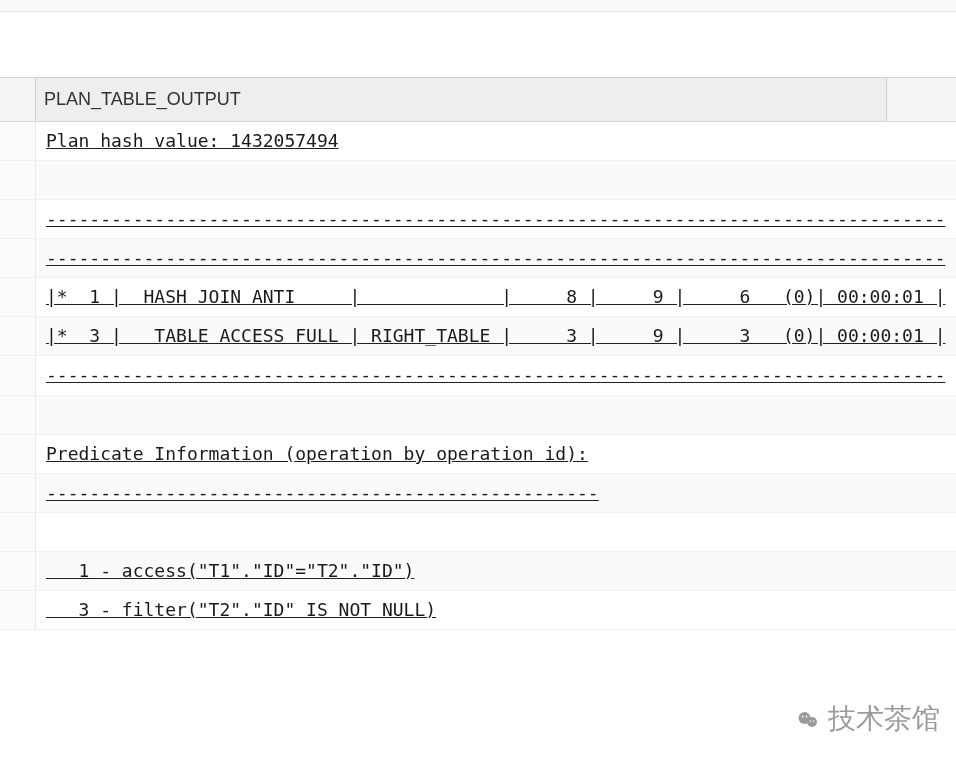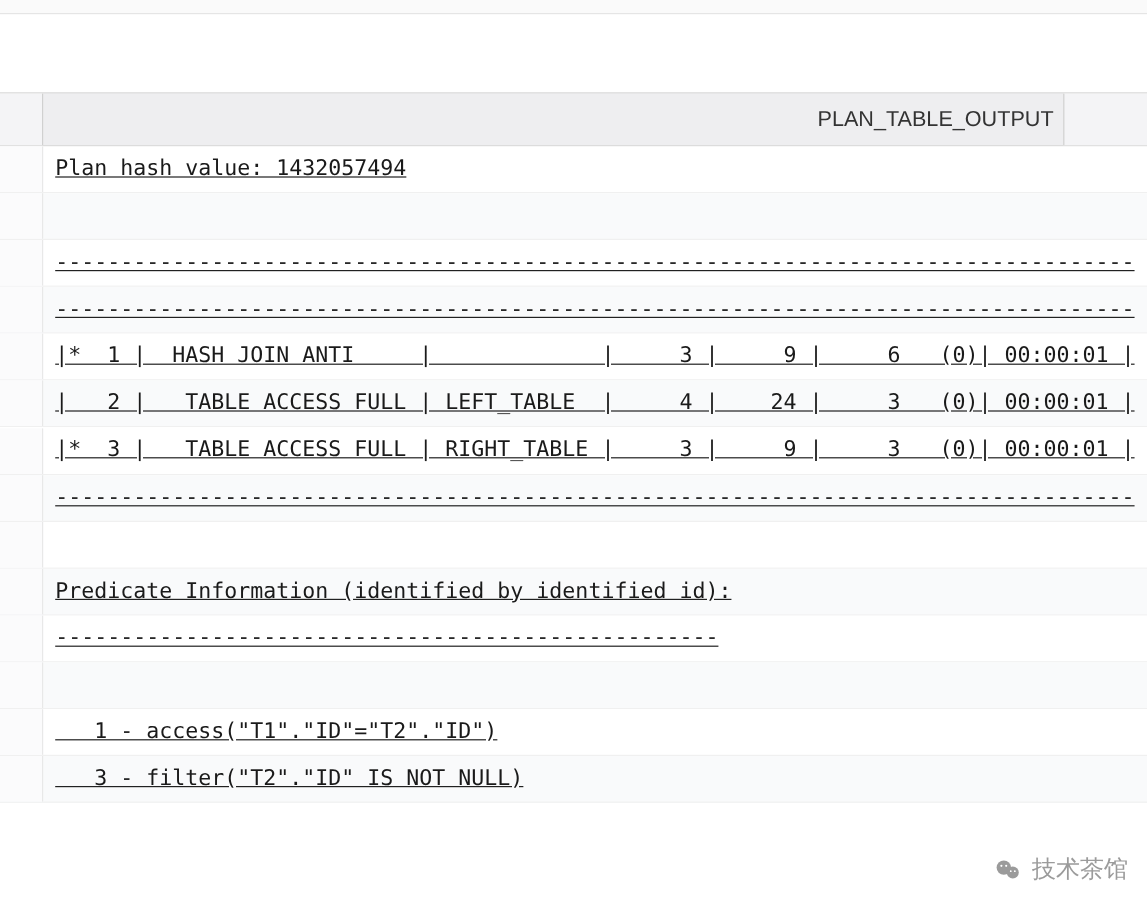--- a/index.html
+++ b/index.html
@@ -40,21 +40,20 @@
       width: 36px;
       height: 100%;
       border-right: 1px solid #d0d0d0;
       background: #f4f4f6;
     }
     .header-title {
       padding: 0 8px;
       font-weight: 400;
       color: #333;
       flex: 1;
-      text-align: right;
     }
     .header-end {
       width: 70px;
       height: 100%;
       border-left: 1px solid #d0d0d0;
       background: #f4f4f6;
     }
     .data-rows {
       display: flex;
       flex-direction: column;
@@ -90,21 +89,21 @@
       color: #1a1a1a;
     }
     .watermark {
       position: absolute;
       right: 16px;
       bottom: 28px;
       display: flex;
       align-items: center;
       gap: 8px;
       color: #8a8a8a;
-      font-size: 20px;
+      font-size: 28px;
       opacity: 0.85;
       pointer-events: none;
     }
     .watermark-icon {
       width: 24px;
       height: 24px;
     }
   </style>
 </head>
 <body>
@@ -130,41 +129,37 @@
       <div class="data-row">
         <div class="row-gutter"></div>
         <div class="row-content">-----------------------------------------------------------------------------------</div>
       </div>
       <div class="data-row">
         <div class="row-gutter"></div>
         <div class="row-content">-----------------------------------------------------------------------------------</div>
       </div>
       <div class="data-row">
         <div class="row-gutter"></div>
-        <div class="row-content">|*  1 |  HASH JOIN ANTI     |             |     3 |     9 |     6   (0)| 00:00:01 |</div>
-      </div>
-      <div class="data-row">
-        <div class="row-gutter"></div>
-        <div class="row-content">|   2 |   TABLE ACCESS FULL | LEFT_TABLE  |     4 |    24 |     3   (0)| 00:00:01 |</div>
+        <div class="row-content">|*  1 |  HASH JOIN ANTI     |             |     8 |     9 |     6   (0)| 00:00:01 |</div>
       </div>
       <div class="data-row">
         <div class="row-gutter"></div>
         <div class="row-content">|*  3 |   TABLE ACCESS FULL | RIGHT_TABLE |     3 |     9 |     3   (0)| 00:00:01 |</div>
       </div>
       <div class="data-row">
         <div class="row-gutter"></div>
         <div class="row-content">-----------------------------------------------------------------------------------</div>
       </div>
       <div class="data-row">
         <div class="row-gutter"></div>
         <div class="row-content"></div>
       </div>
       <div class="data-row">
         <div class="row-gutter"></div>
-        <div class="row-content">Predicate Information (identified by identified id):</div>
+        <div class="row-content">Predicate Information (operation by operation id):</div>
       </div>
       <div class="data-row">
         <div class="row-gutter"></div>
         <div class="row-content">---------------------------------------------------</div>
       </div>
       <div class="data-row">
         <div class="row-gutter"></div>
         <div class="row-content"></div>
       </div>
       <div class="data-row">

